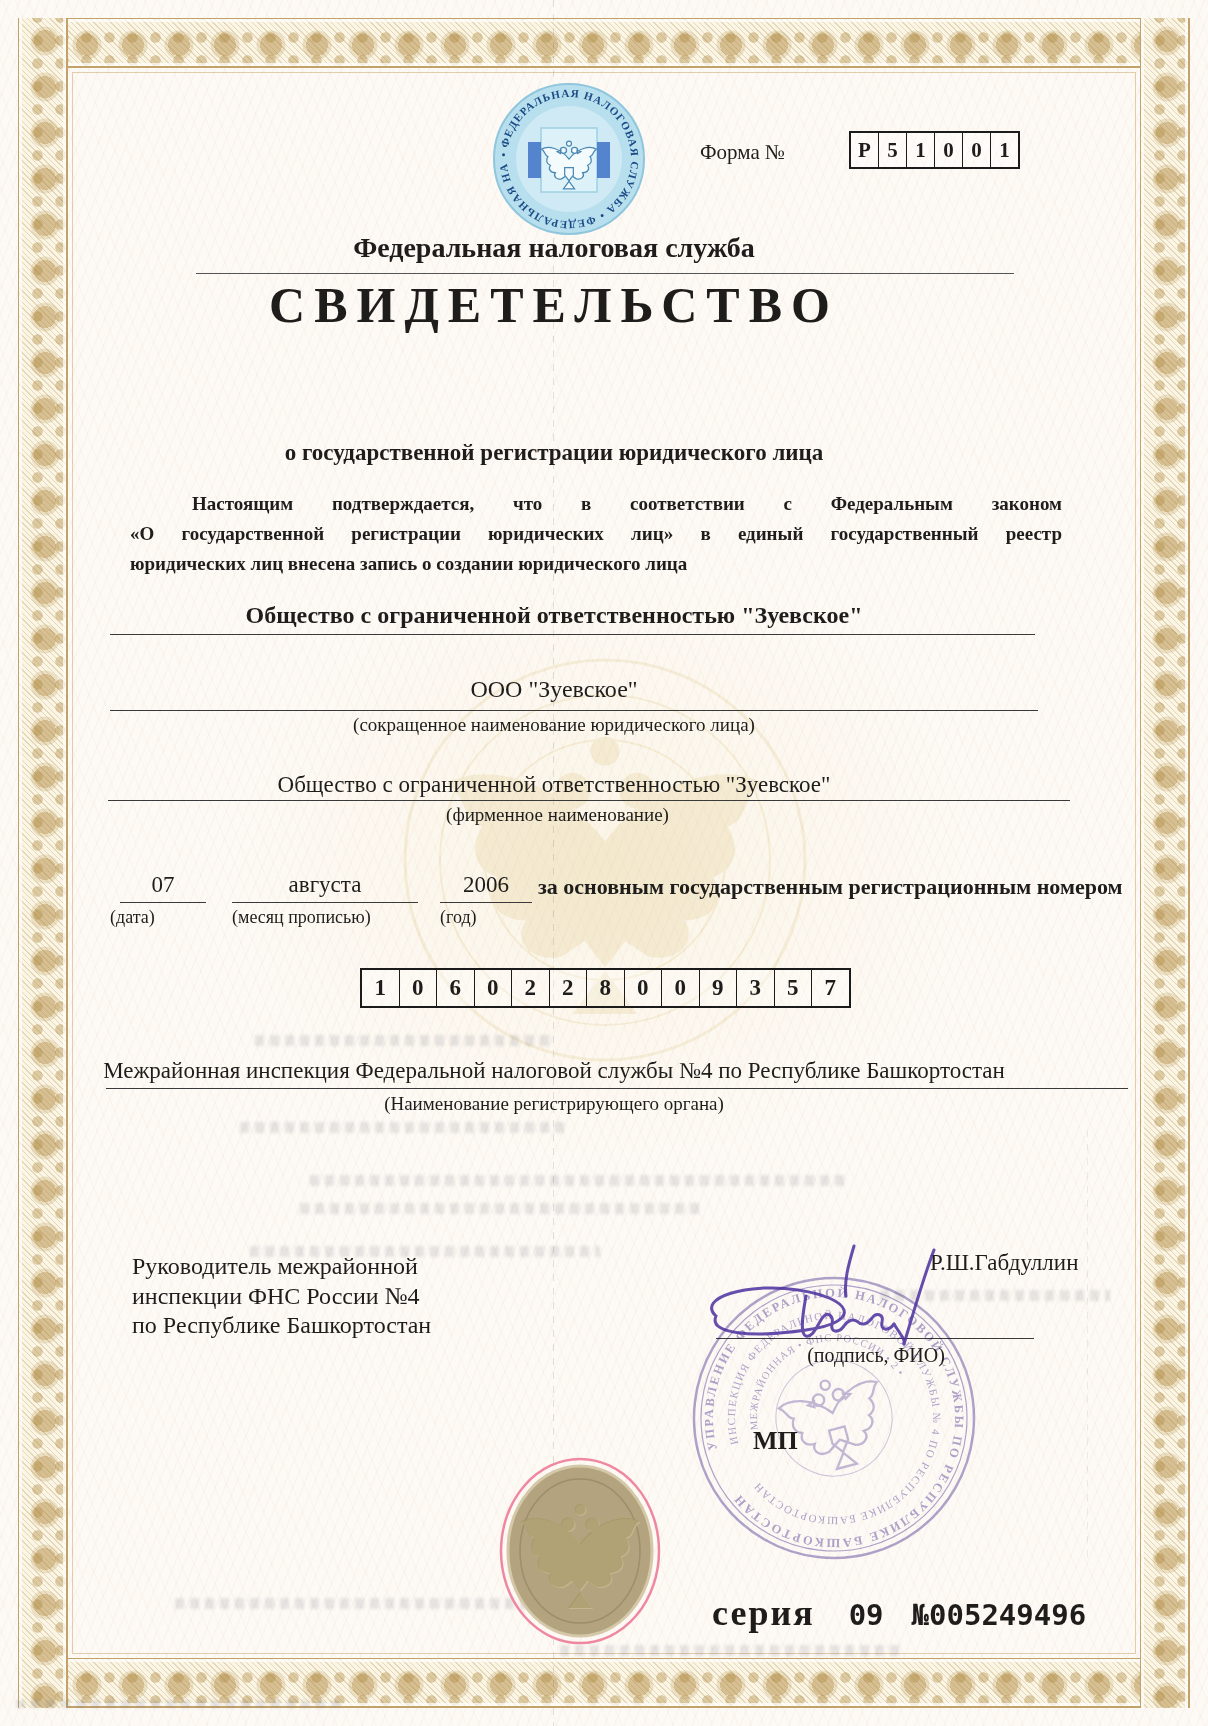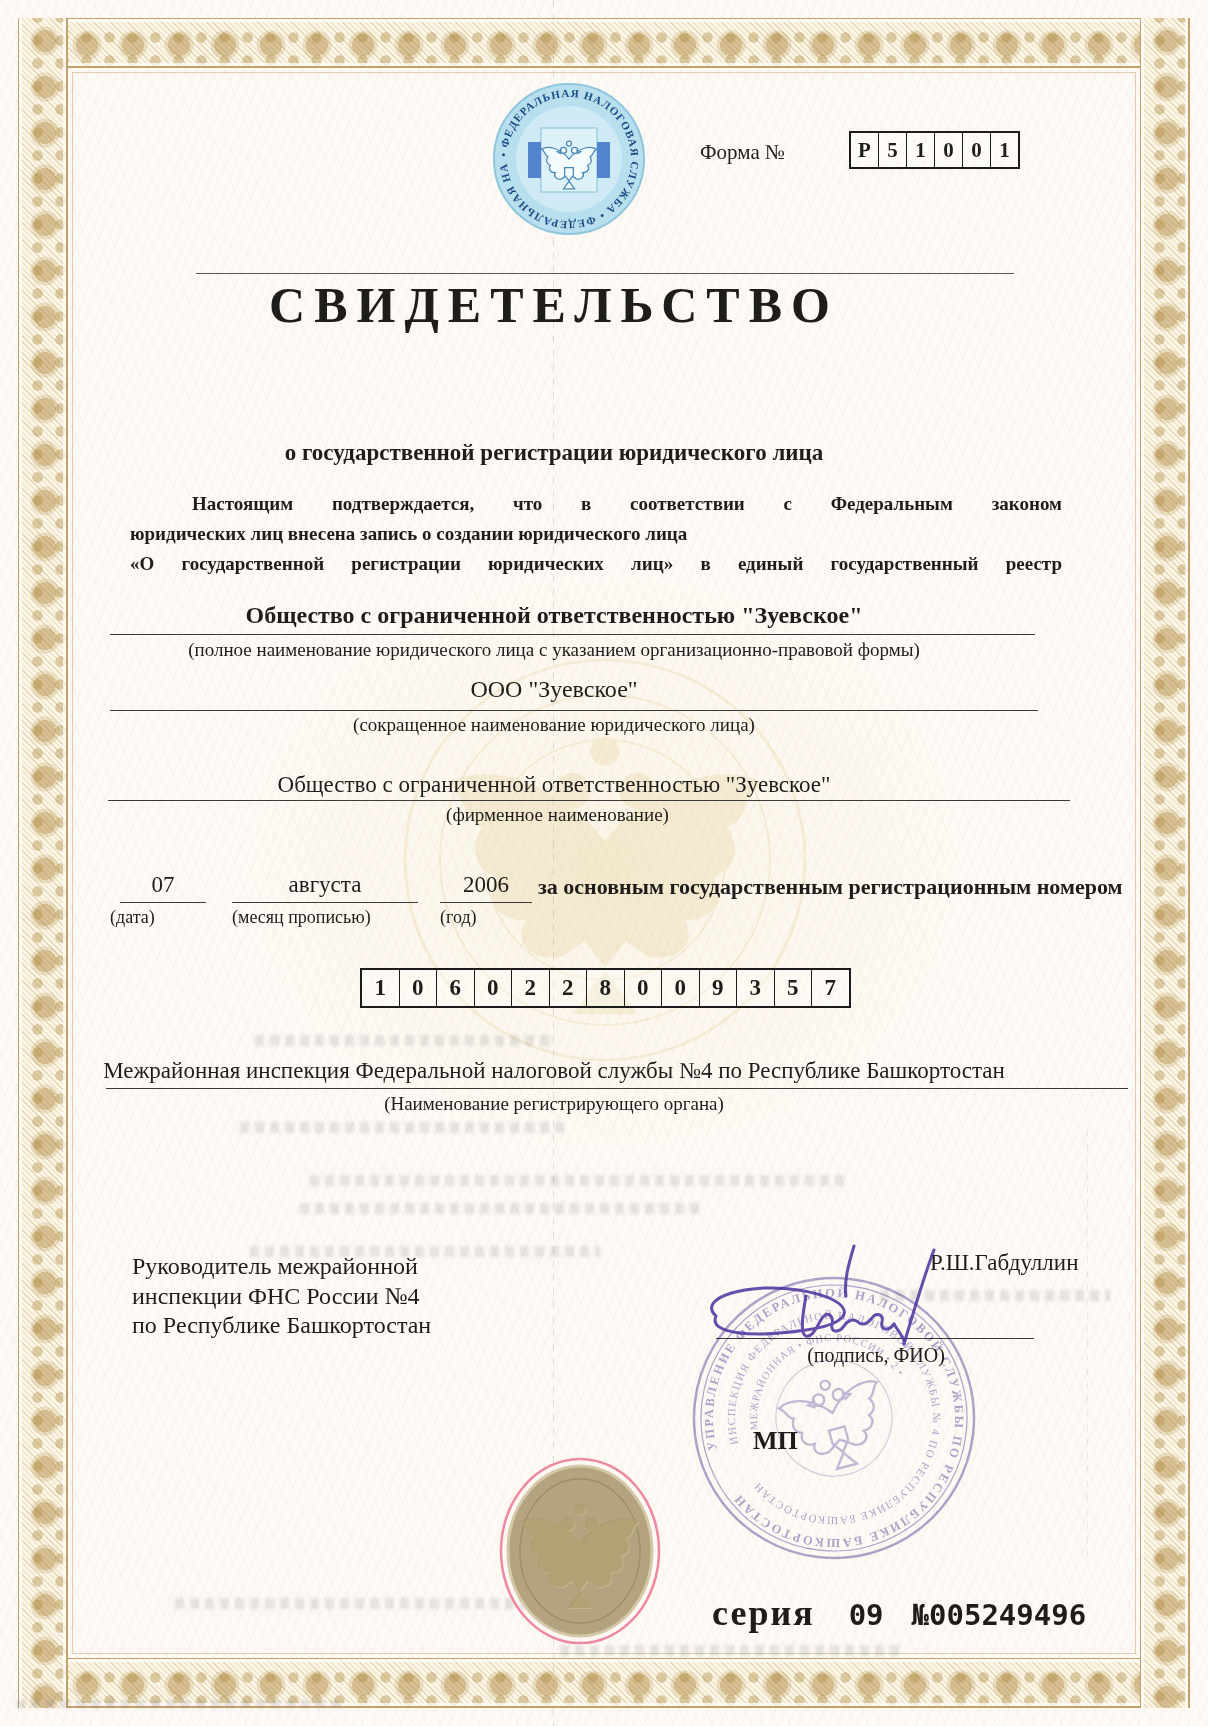--- a/index.html
+++ b/index.html
@@ -153,33 +153,33 @@
   <div class="forma-label">Форма №</div>
   <div class="form-boxes">
     <div class="cell">Р</div>
     <div class="cell">5</div>
     <div class="cell">1</div>
     <div class="cell">0</div>
     <div class="cell">0</div>
     <div class="cell">1</div>
   </div>
 
+  <div class="centered agency">Федеральная налоговая служба</div>
   <div class="agency-rule"></div>
   <div class="centered cert-title">СВИДЕТЕЛЬСТВО</div>
   <div class="centered cert-subtitle">о государственной регистрации юридического лица</div>
 
   <div class="paragraph">
     <div class="p-line p-first">Настоящим  подтверждается,  что  в  соответствии  с  Федеральным законом</div>
+    <div class="p-line">«О государственной регистрации юридических лиц» в единый государственный реестр</div>
     <div class="p-line p-last">юридических лиц внесена запись о создании юридического лица</div>
-    <div class="p-line">«О государственной регистрации юридических лиц» в единый государственный реестр</div>
   </div>
 
   <div class="centered name-full">Общество с ограниченной ответственностью "Зуевское"</div>
   <div class="rule" style="left:110px;top:634px;width:925px;"></div>
-  <div class="centered cap cap-full">(полное наименование юридического лица с указанием организационно-правовой формы)</div>
 
   <div class="centered name-short">ООО "Зуевское"</div>
   <div class="rule" style="left:110px;top:710px;width:928px;"></div>
   <div class="centered cap cap-short">(сокращенное наименование юридического лица)</div>
 
   <div class="centered name-brand">Общество с ограниченной ответственностью "Зуевское"</div>
   <div class="rule" style="left:108px;top:800px;width:962px;"></div>
   <div class="centered cap cap-brand">(фирменное наименование)</div>
 
   <div class="fld" style="left:120px;top:872px;width:86px;">07</div>

